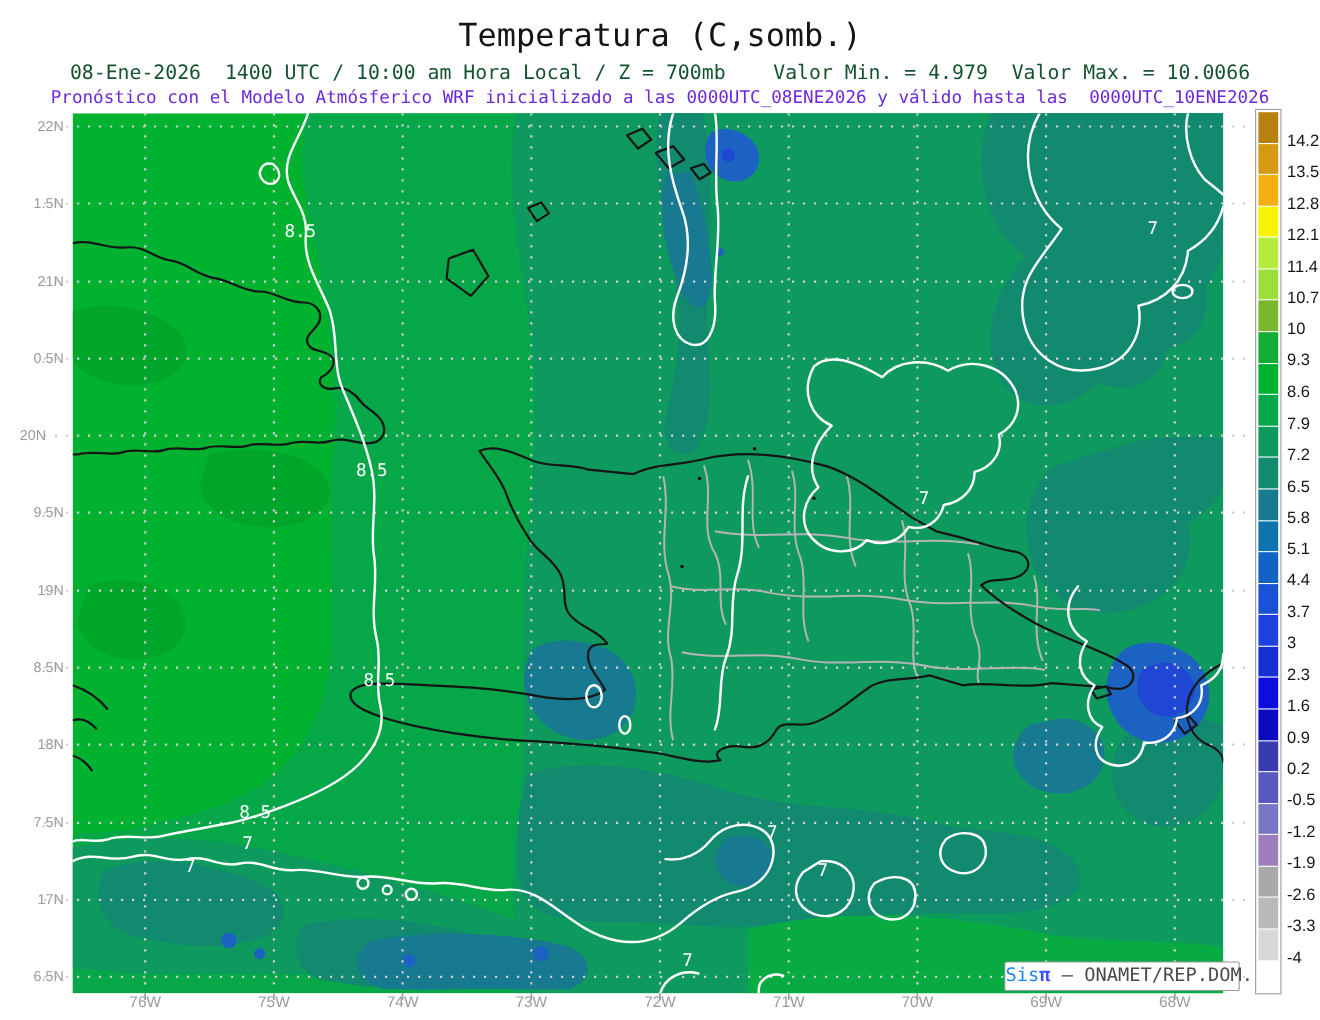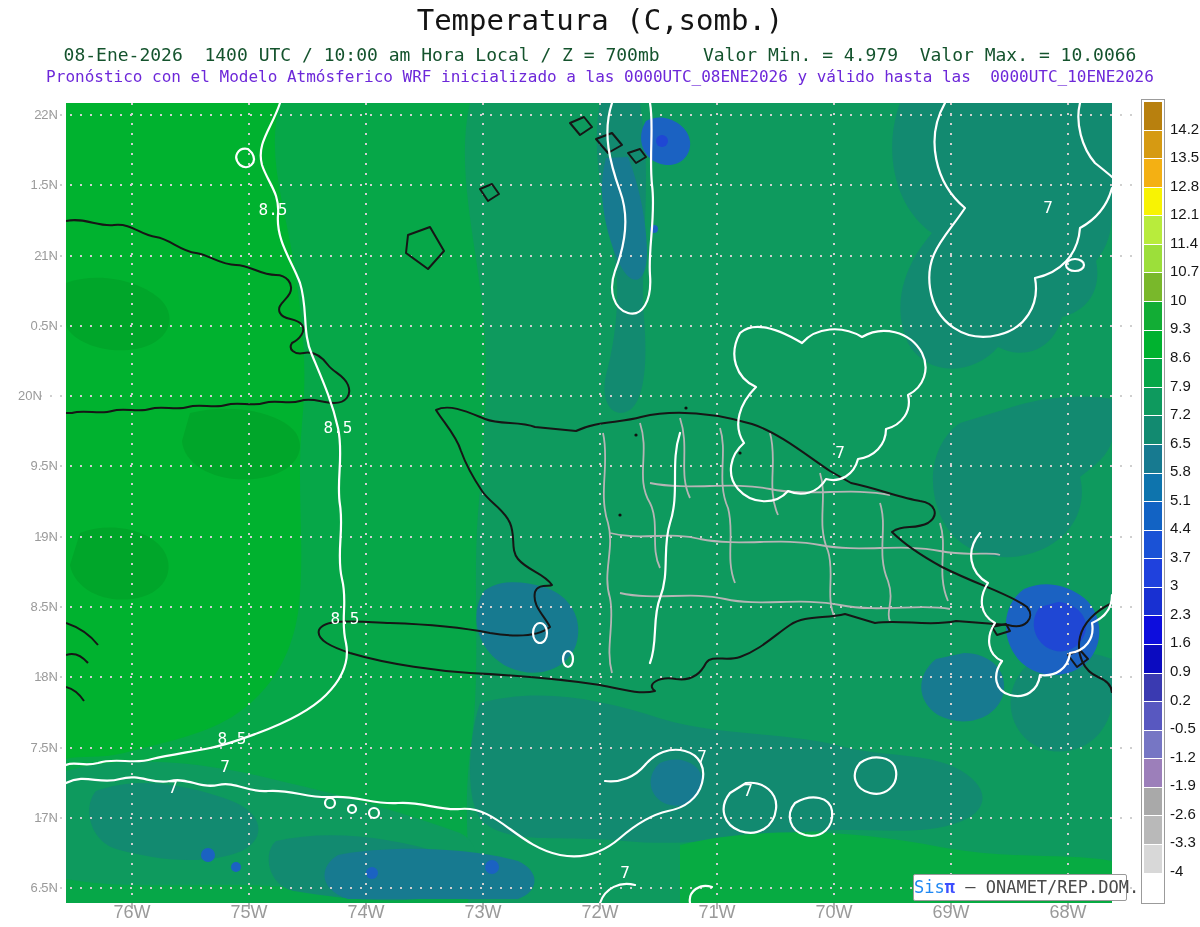--- a/index.html
+++ b/index.html
@@ -1,25 +1,25 @@
 <!DOCTYPE html>
 <html><head>
 <meta charset="utf-8">
 <style>
   html,body{margin:0;padding:0;background:#ffffff;}
   #fig{position:relative;width:1200px;height:927px;background:#ffffff;overflow:hidden;
        font-family:"DejaVu Sans Mono",monospace;}
-  .hdr{position:absolute;left:0;width:1200px;text-align:center;white-space:pre;}
+  .hdr{position:absolute;left:0;width:1200px;text-align:center;white-space:pre;margin-top:12px;}
   #title{top:3px;font-size:29px;color:#141414;letter-spacing:0px;}
   #line2{top:44px;font-size:18px;color:#14532d;}
   #line3{top:67px;font-size:16px;color:#6d28d9;}
   .ylab{position:absolute;left:2px;width:56px;text-align:right;
         font-family:"Liberation Sans",sans-serif;font-size:13px;color:#9a9a9a;}
   .xlab{position:absolute;top:902px;width:50px;text-align:center;
-        font-family:"Liberation Sans",sans-serif;font-size:18px;color:#9a9a9a;}
+        font-family:"Liberation Sans",sans-serif;font-size:14px;color:#9a9a9a;}
   #cbar{position:absolute;left:1141px;top:99px;width:24px;height:805px;box-sizing:border-box;
         border:1px solid #9b9b9b;background:#ffffff;padding:2px;display:flex;flex-direction:column;gap:1px;}
   #cbar .cell{flex:1 1 auto;}
   .cblab{position:absolute;left:1170px;width:46px;text-align:left;
          font-family:"Liberation Sans",sans-serif;font-size:15px;color:#161616;}
   #wmark{position:absolute;left:913px;top:874px;width:214px;height:27px;box-sizing:border-box;
          background:#ffffff;border:1px solid #999;border-radius:2px;text-align:center;
          font-size:17px;line-height:25px;white-space:pre;}
   #wmark .sis{color:#1e88f2;}
   #wmark .pi{color:#3d4ffe;font-weight:bold;}

